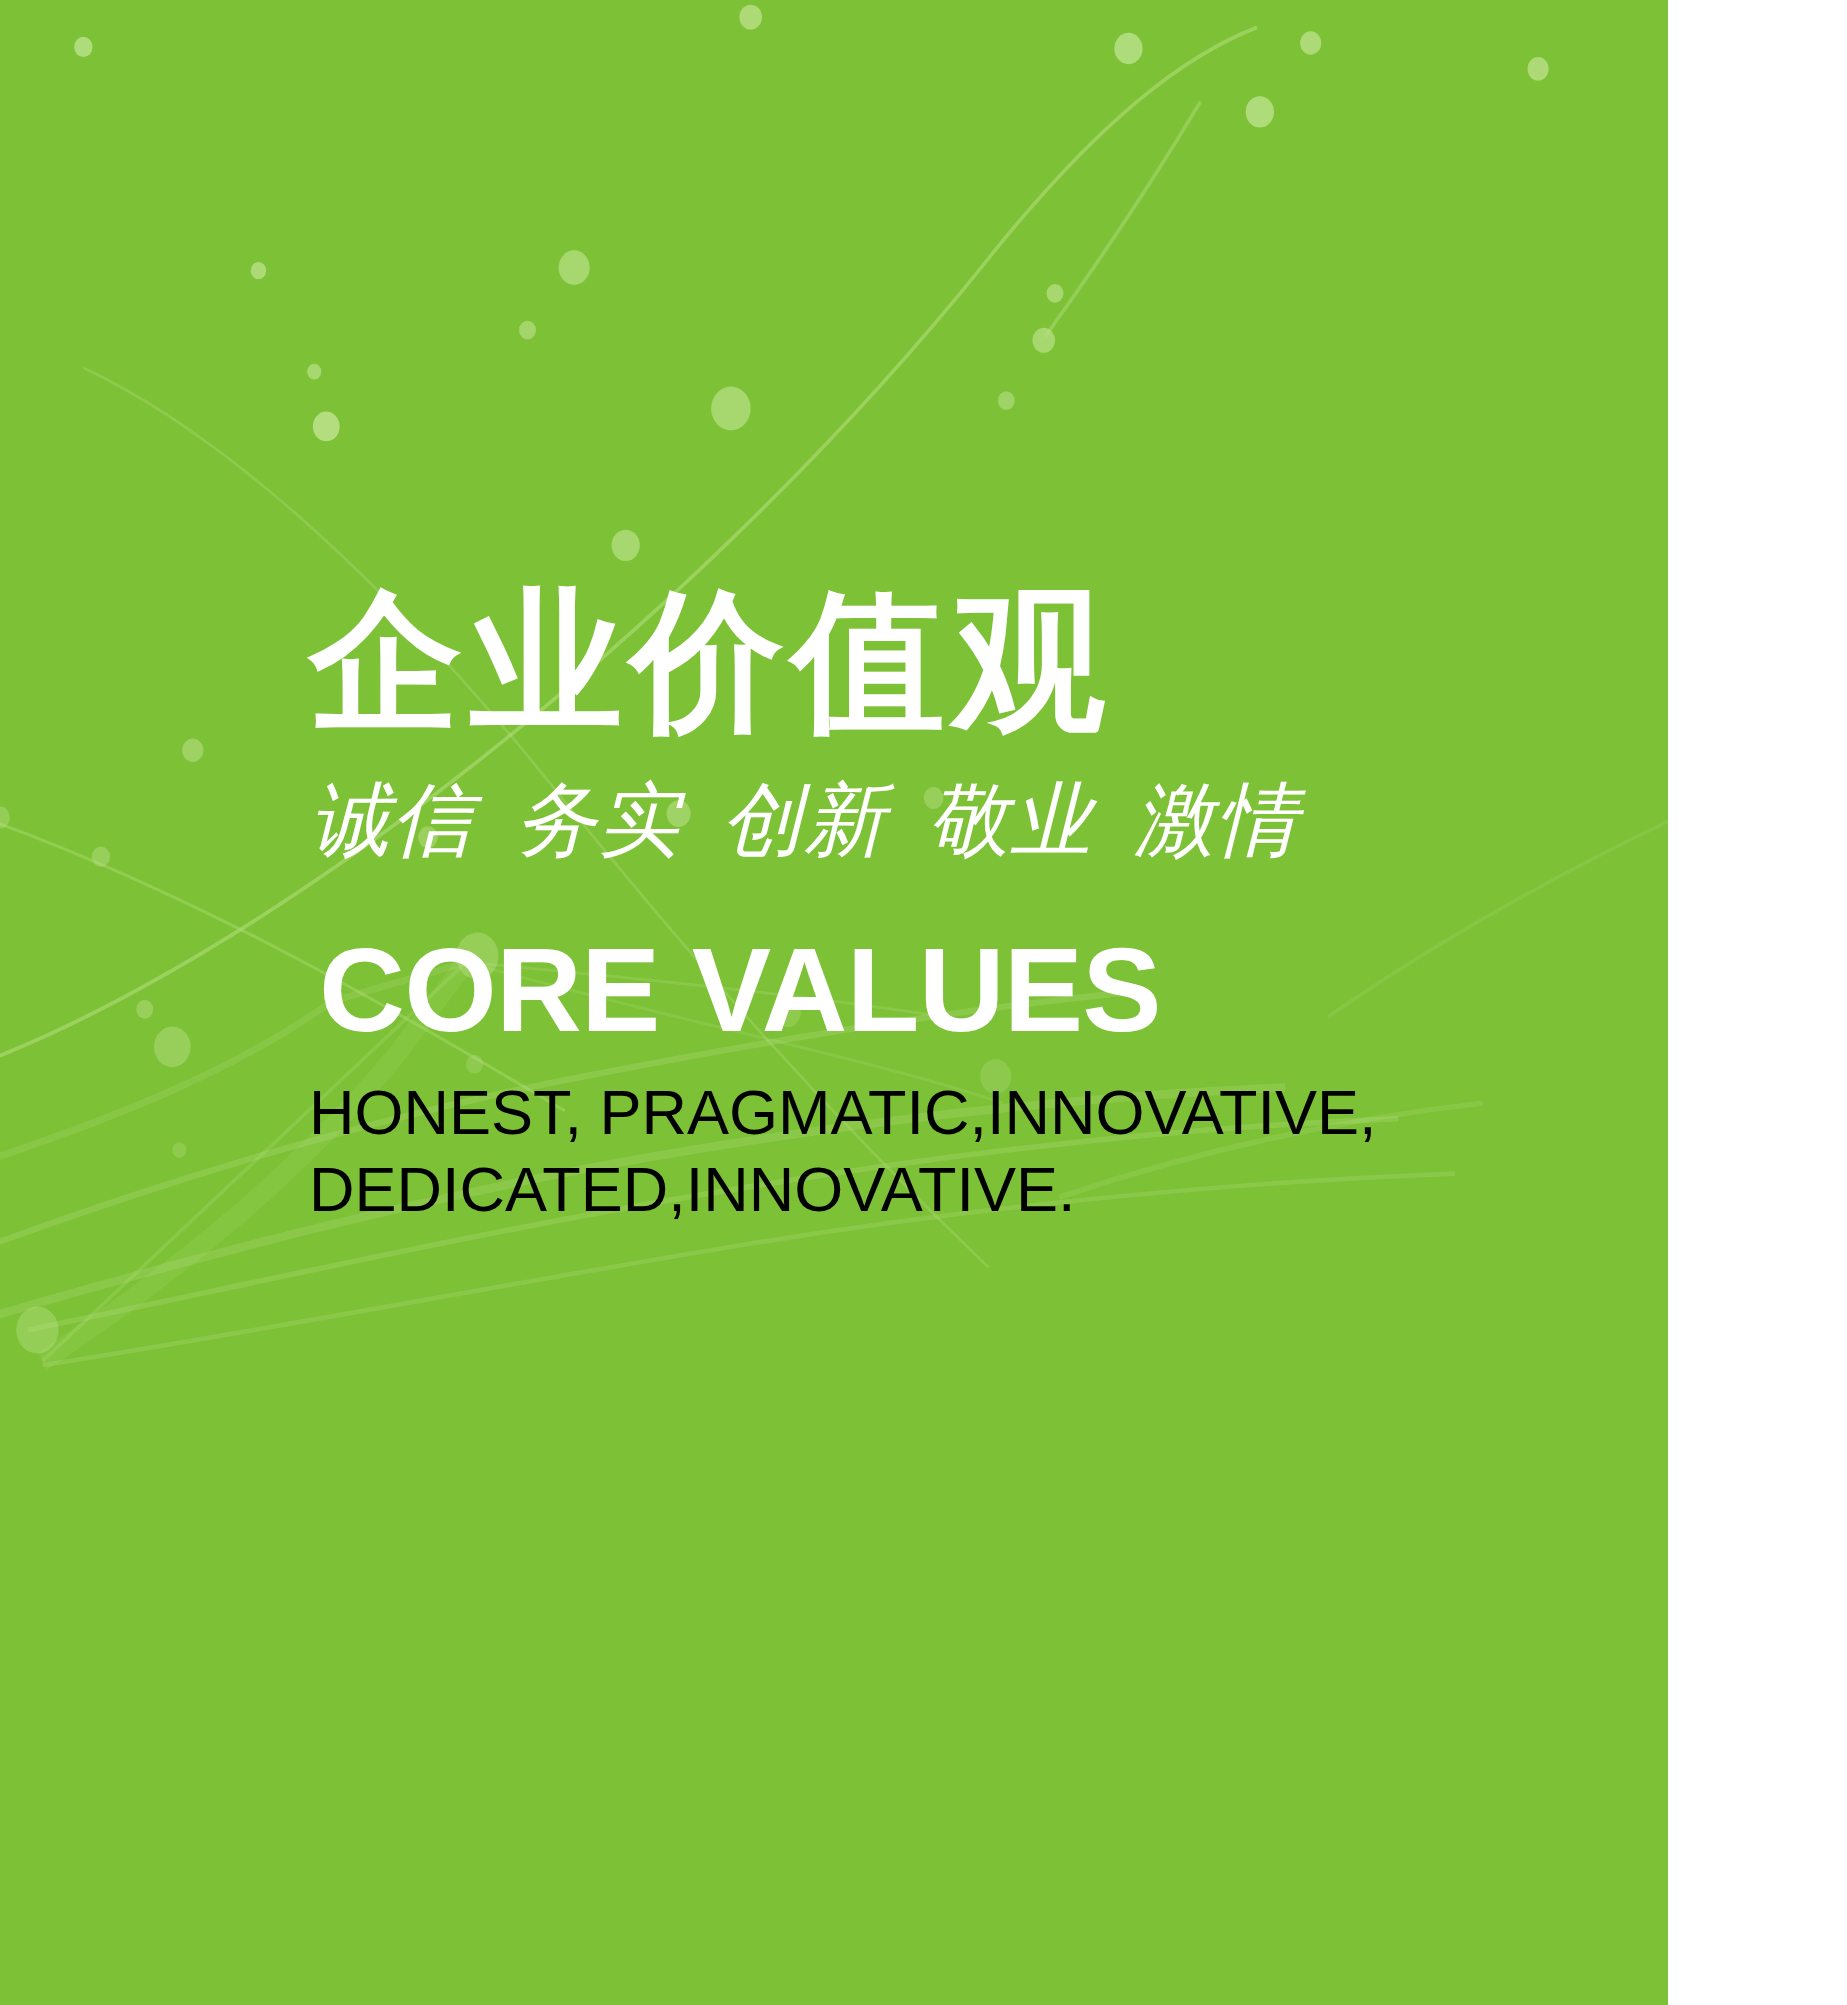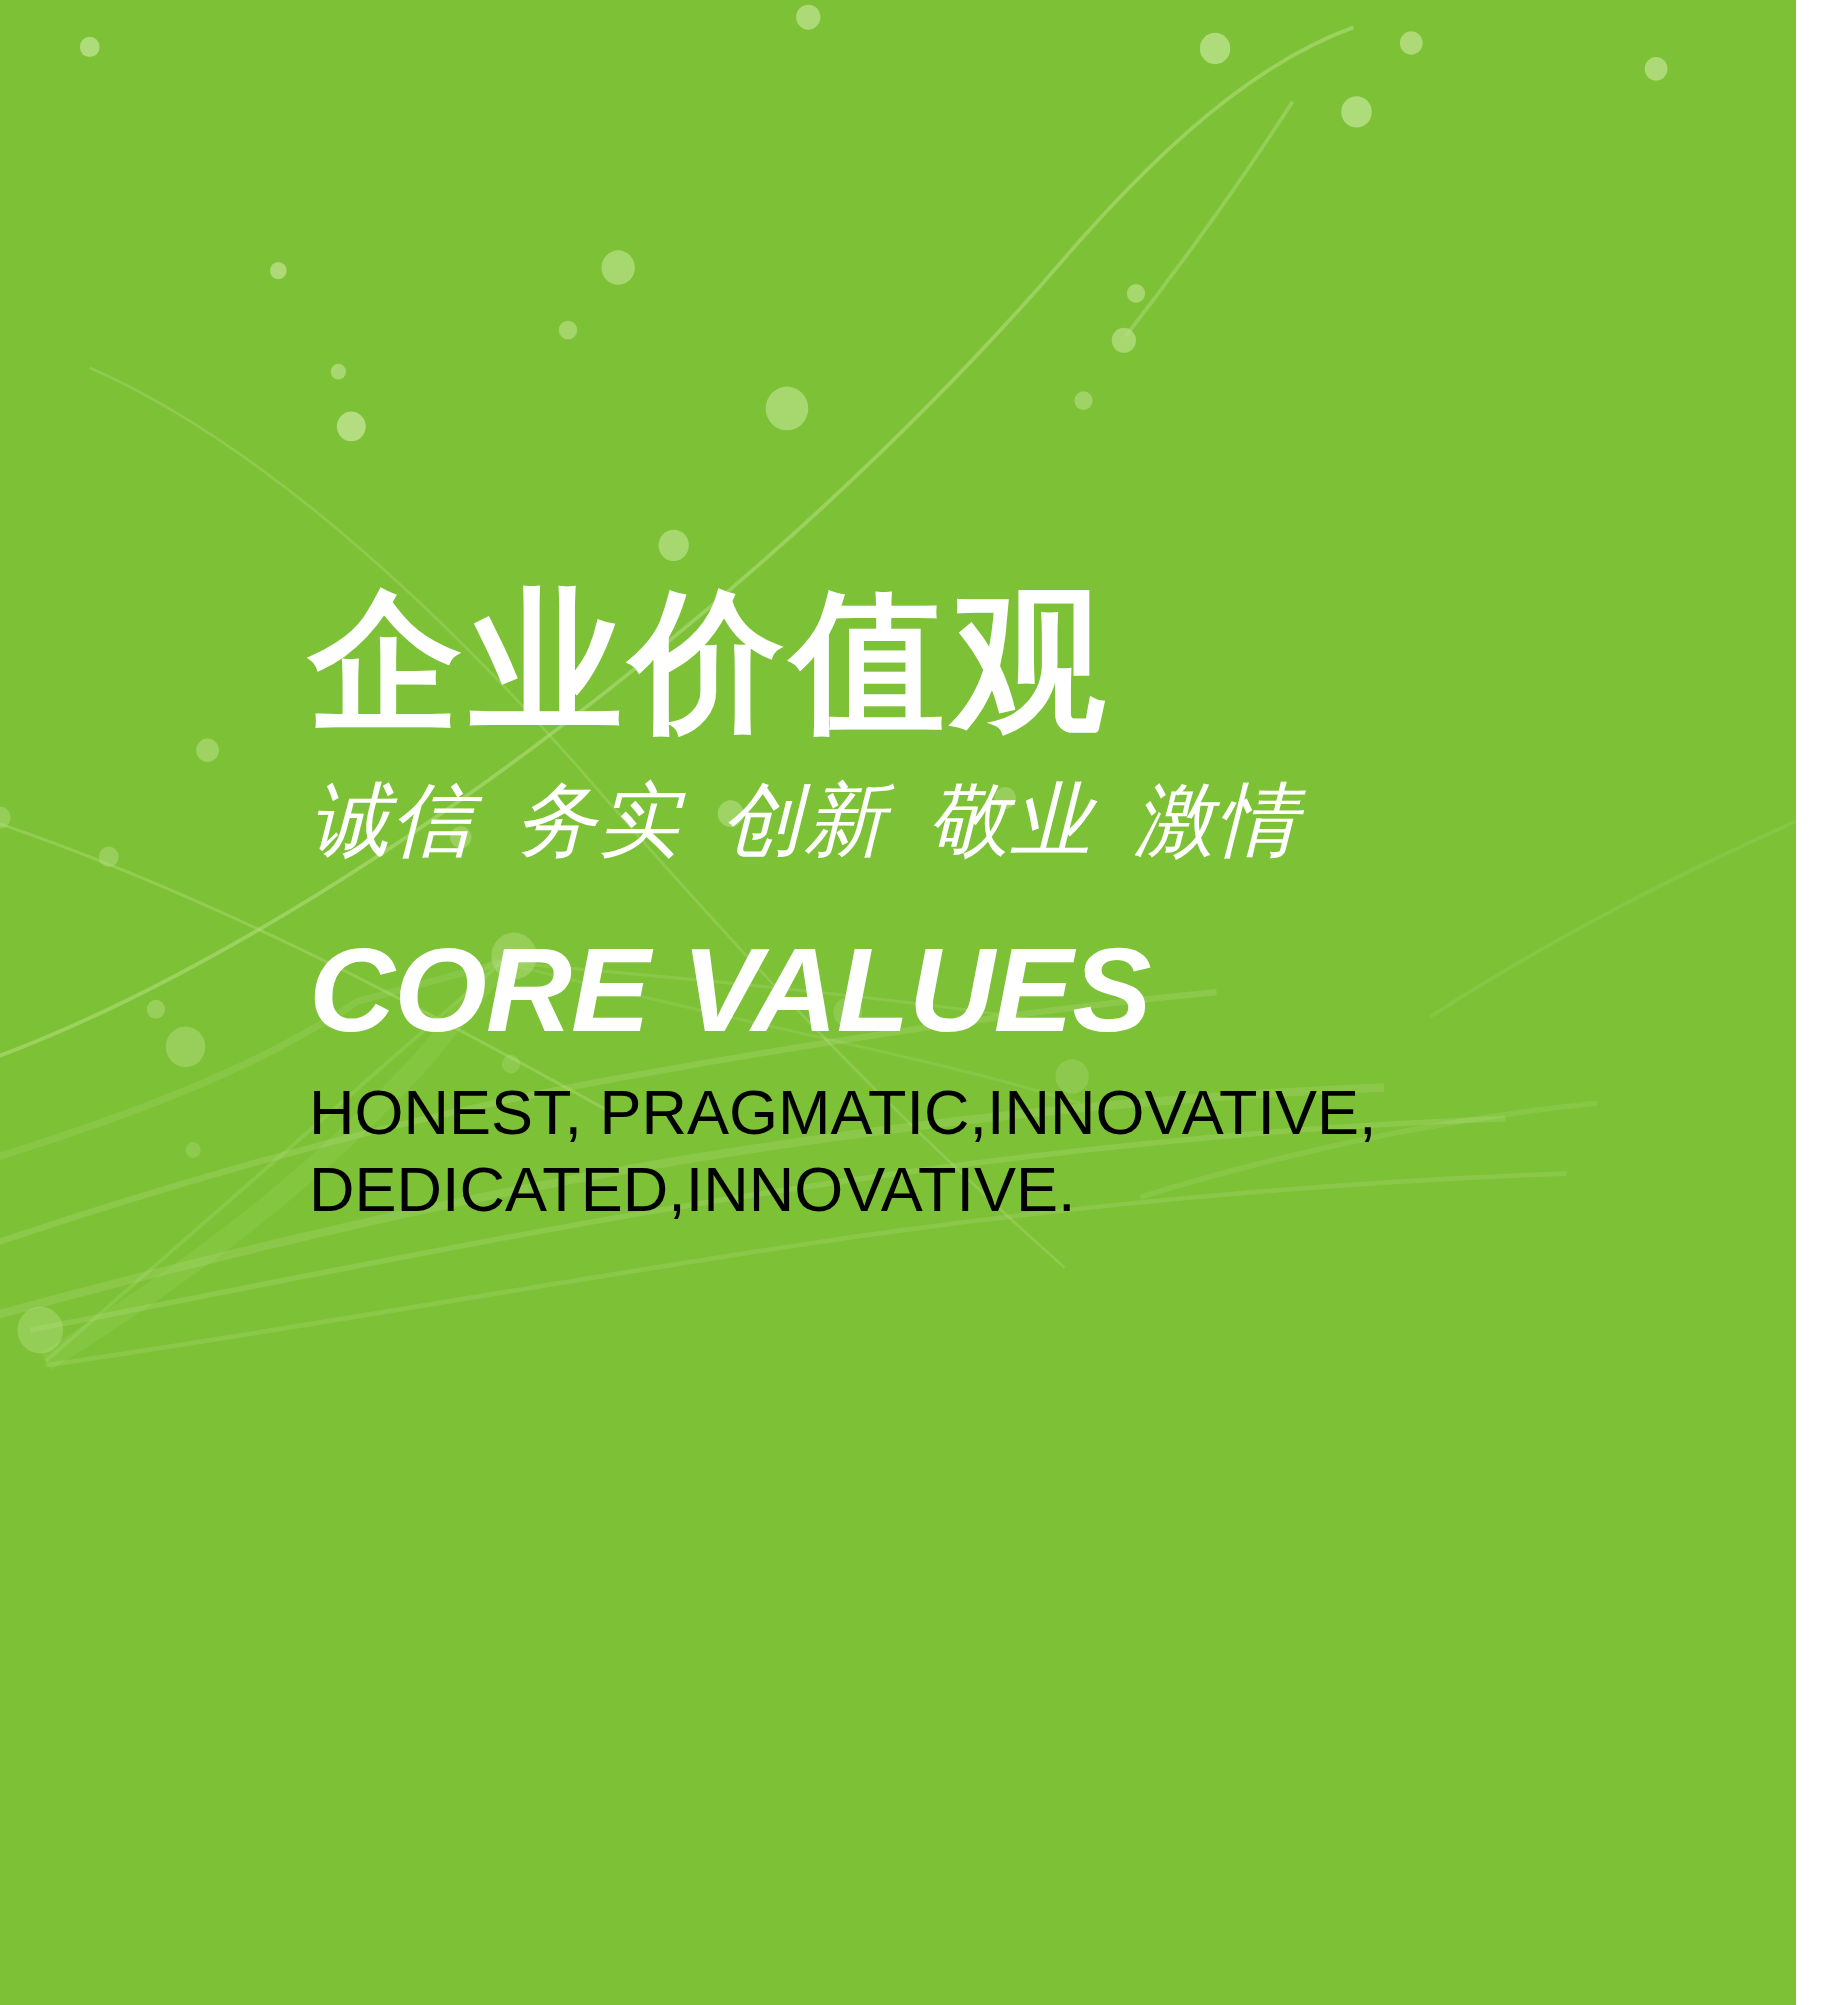--- a/index.html
+++ b/index.html
@@ -2,21 +2,21 @@
 <html style="font-size:12.5px"><head>
 <meta charset="utf-8">
 <style>
   html, body {
     margin: 0;
     padding: 0;
     background: #ffffff;
   }
   #poster {
     position: relative;
-    width: 1796px;
+    width: 1668px;
     height: 2006px;
     overflow: hidden;
     background: #7cc136;
     font-family: "Liberation Sans", "DejaVu Sans", sans-serif;
   }
   #bg-decor {
     position: absolute;
     inset: 0;
     width: 100%;
     height: 100%;
@@ -49,23 +49,22 @@
     white-space: nowrap;
     font-style: italic;
   }
   .cn-sub .gap { display: inline-block; width: 41px; }
   .en-title {
     color: #ffffff;
     font-size: 119px;
     font-weight: 700;
     line-height: 1.0;
     letter-spacing: -0.8px;
-    margin: 56px 0 0 0;
+    margin: 56px 0 0 10px;
     white-space: nowrap;
-    font-style: italic;
   }
   .en-sub {
     color: #000000;
     font-size: 63px;
     font-weight: 300;
     line-height: 1.22;
     letter-spacing: 0px;
     margin: 25px 0 0 0;
   }
   .en-sub-line { display: block; white-space: nowrap; }

